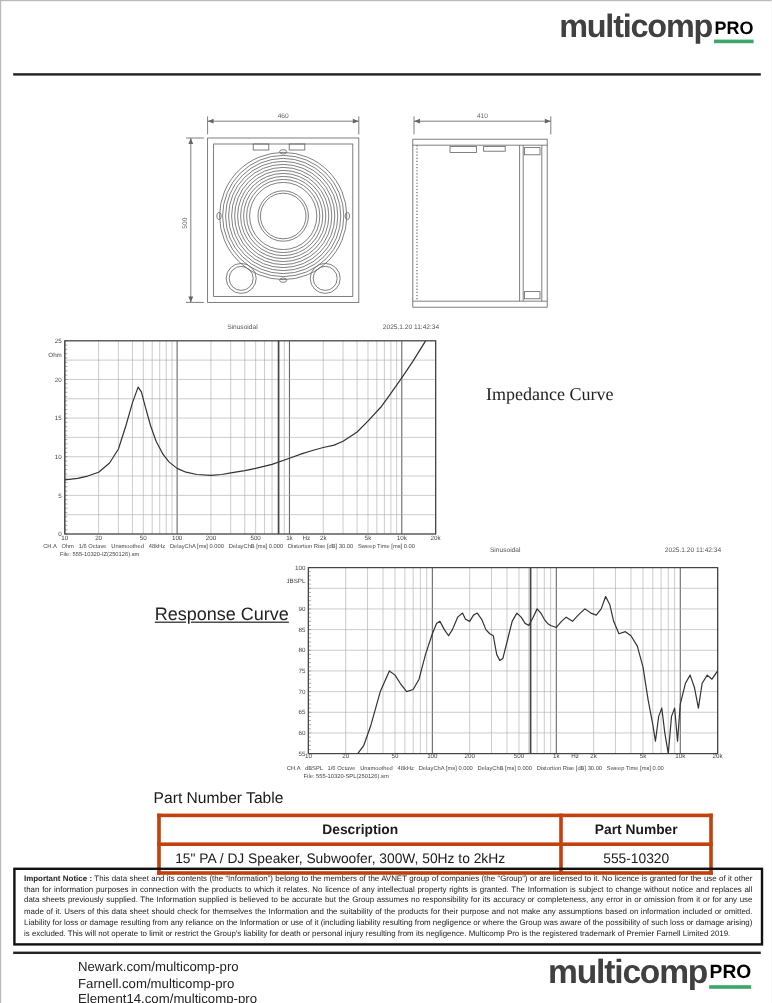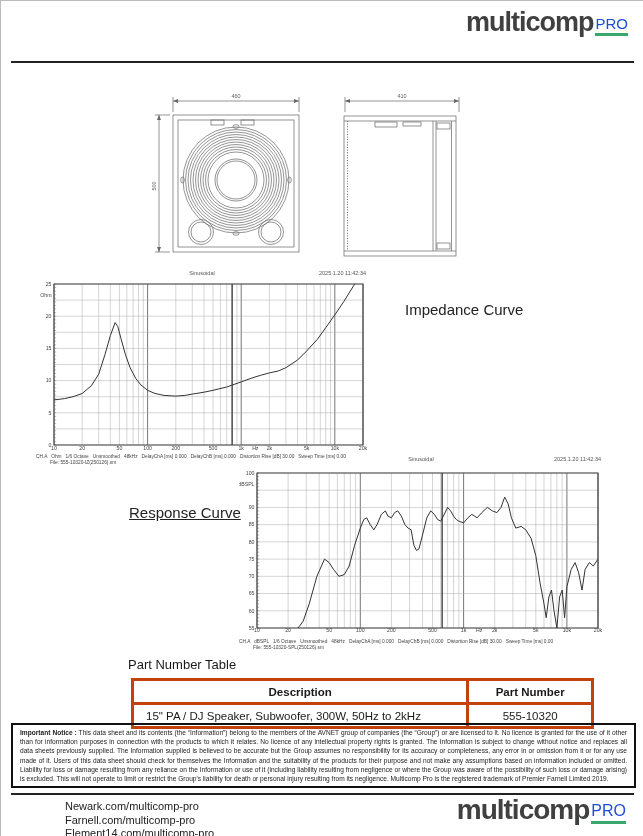--- a/index.html
+++ b/index.html
@@ -3,21 +3,21 @@
 <meta charset="utf-8">
 <style>
   html,body{margin:0;padding:0;background:#e9e9e9;}
   #page{position:relative;width:643px;height:836px;background:#ffffff;border:1px solid #bbb;
         font-family:"Liberation Sans",sans-serif;color:#1a1a1a;overflow:hidden;}
   .abs{position:absolute;}
   
   .page-title{left:18px;top:10px;font-size:21px;font-weight:bold;letter-spacing:0px;}
   .logo{display:flex;align-items:flex-end;}
   .logo .brand{font-weight:bold;letter-spacing:-1px;color:#404040;}
-  .logo .pro{font-weight:normal;color:#1d4ed8;border-bottom:3px solid #3aa76d;margin-left:2px;letter-spacing:0px;}
+  .logo .pro{font-weight:bold;color:#000000;border-bottom:3px solid #3aa76d;margin-left:2px;letter-spacing:0px;}
   .logo-top{right:16px;top:8px;}
   .logo-top .brand{font-size:27px;line-height:27px;}
   .logo-top .pro{font-size:15px;line-height:19px;}
   .rule{left:10px;width:623px;background:#222;}
   .drawing-heading{left:0;top:68px;width:643px;text-align:center;font-size:13.5px;}
   .drawing-heading b{font-weight:bold;}
   svg text{font-family:"Liberation Sans",sans-serif;fill:#444;}
   .dim-text{font-size:5.5px;fill:#666;}
   
   .chart{position:absolute;}
@@ -237,21 +237,21 @@
         <text x="205.2142939663574" y="173" text-anchor="middle" font-size="5.2px">1k</text>
         <text x="219.2974339512945" y="173" text-anchor="middle" font-size="5.2px">Hz</text>
         <text x="233.39285301682133" y="173" text-anchor="middle" font-size="5.2px">2k</text>
         <text x="270.6428818990721" y="173" text-anchor="middle" font-size="5.2px">5k</text>
         <text x="298.82144094953605" y="173" text-anchor="middle" font-size="5.2px">10k</text>
         <text x="327" y="173" text-anchor="middle" font-size="5.2px">20k</text>
       </svg>
     <div class="chart-caption" style="top:187px;">CH.A   Ohm   1/6 Octave   Unsmoothed   48kHz   DelayChA [ms] 0.000   DelayChB [ms] 0.000   Distortion Rise [dB] 30.00   Sweep Time [ms] 0.00</div>
     <div class="chart-file" style="top:193px;">File: 555-10320-IZ(250126).sm</div>
   </div>
-  <div class="abs curve-label" style="left:404px;top:300px;">Impedance Curve</div>
+  <div class="abs curve-label" style="left:404px;top:320px;font-family:Liberation Serif, serif;">Impedance Curve</div>
 
   <div class="chart" style="left:238px;top:452px;width:364px;height:204px;">
     <div class="chart-title">Sinusoidal</div>
     <div class="chart-timestamp">2025.1.20 11:42:34</div>
     <svg id="resp-svg" style="position:absolute;left:0;top:12px;" width="364" height="172" viewBox="0 0 364 172">
         <line x1="18" y1="8" x2="18" y2="163" stroke="#666666" stroke-width="0.9"></line>
         <line x1="49.09672697802007" y1="8" x2="49.09672697802007" y2="163" stroke="#aaaaaa" stroke-width="0.5"></line>
         <line x1="67.28714615532573" y1="8" x2="67.28714615532573" y2="163" stroke="#aaaaaa" stroke-width="0.5"></line>
         <line x1="80.19345395604014" y1="8" x2="80.19345395604014" y2="163" stroke="#aaaaaa" stroke-width="0.5"></line>
         <line x1="90.20436402930659" y1="8" x2="90.20436402930659" y2="163" stroke="#aaaaaa" stroke-width="0.5"></line>

